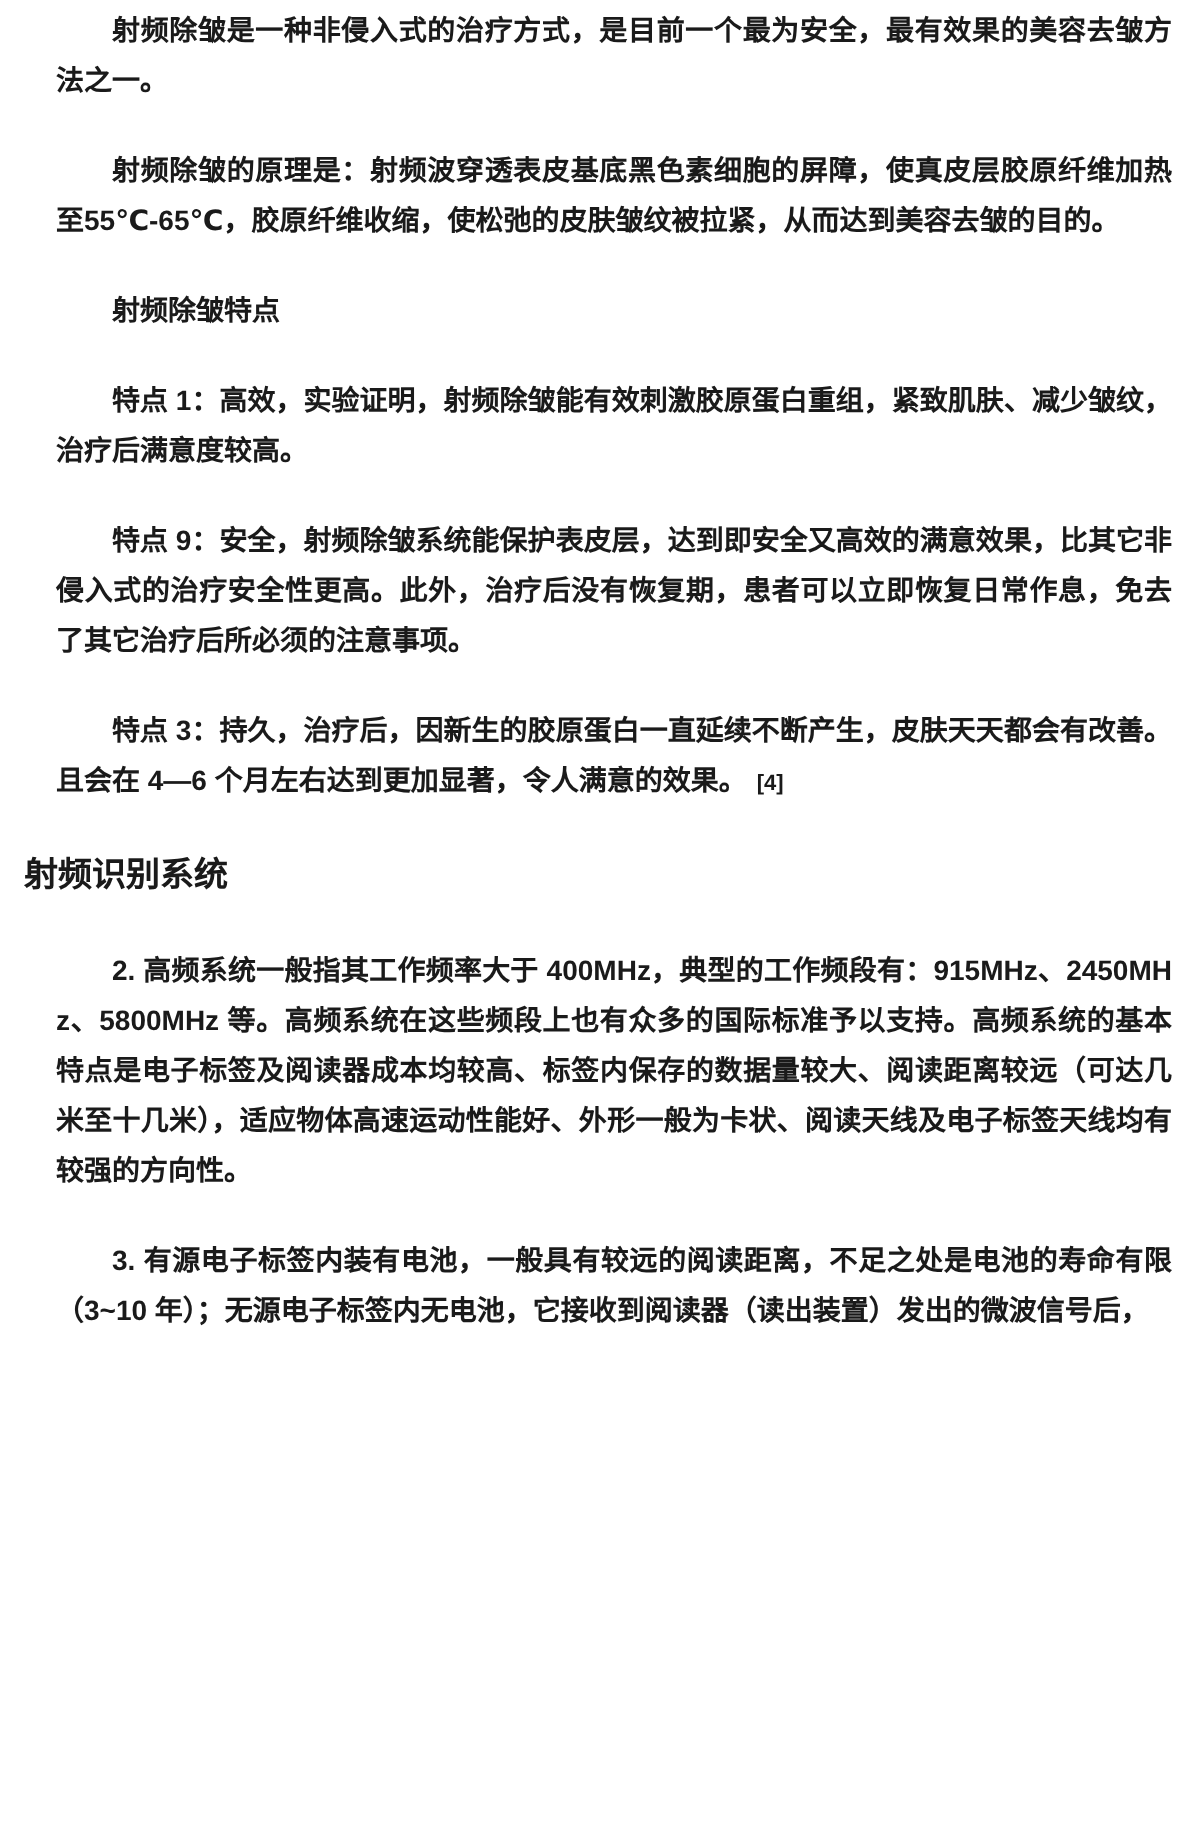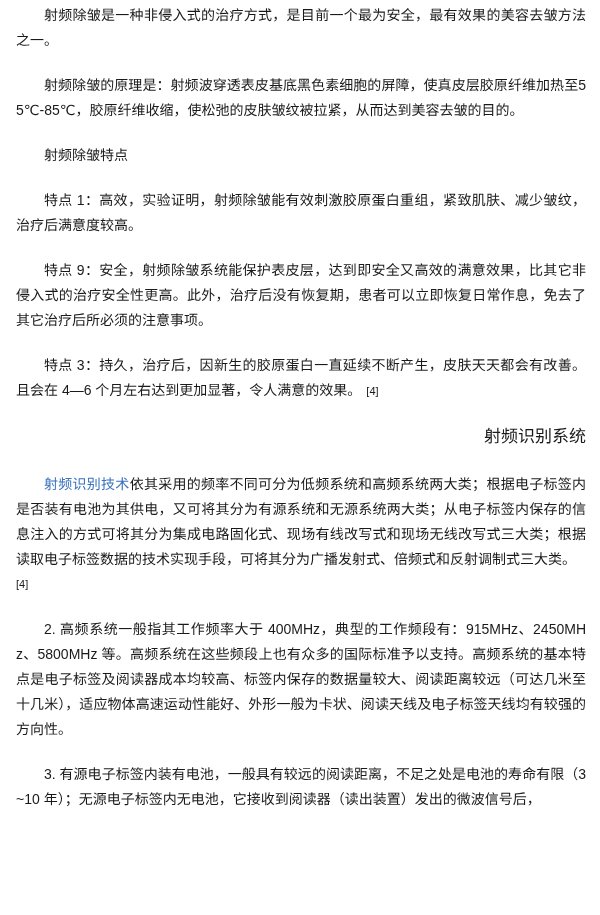--- a/index.html
+++ b/index.html
@@ -13,33 +13,34 @@
     overflow: hidden;
     font-family: "Liberation Sans", "DejaVu Sans", sans-serif;
     color: var(--text-color, #1a1a1a);
   }
   .doc {
     padding: 3px 14px 0 12px;
     font-size: 14px;
     line-height: 25px;
   }
   .para {
-    margin: 0 0 20px 4px;
+    margin: 0 0 20px 16px;
     text-indent: 2em;
     text-align: justify;
     text-justify: inter-ideograph;
     word-break: break-all;
+    font-weight: bold;
   }
   .section-heading {
     font-size: 17px;
-    font-weight: normal;
+    font-weight: bold;
     line-height: 26px;
     text-indent: 0;
     margin: 8px 0 22px 0;
-    text-align: right;
+    text-align: left;
   }
   .link {
     color: var(--link-color, #3b73be);
     text-decoration: none;
     cursor: pointer;
   }
   .ref-inline {
     font-size: 11px;
     padding-left: 5px;
     vertical-align: baseline;
@@ -51,32 +52,31 @@
     text-align: left;
   }
 </style>
 </head>
 <body style="background: rgb(255, 255, 255);">
 
 <div class="doc">
 
   <p class="para">射频除皱是一种非侵入式的治疗方式，是目前一个最为安全，最有效果的美容去皱方法之一。</p>
 
-  <p class="para">射频除皱的原理是：射频波穿透表皮基底黑色素细胞的屏障，使真皮层胶原纤维加热至55℃-85℃，胶原纤维收缩，使松弛的皮肤皱纹被拉紧，从而达到美容去皱的目的。</p>
+  <p class="para">射频除皱的原理是：射频波穿透表皮基底黑色素细胞的屏障，使真皮层胶原纤维加热至55℃-65℃，胶原纤维收缩，使松弛的皮肤皱纹被拉紧，从而达到美容去皱的目的。</p>
 
   <p class="para">射频除皱特点</p>
 
   <p class="para">特点 1：高效，实验证明，射频除皱能有效刺激胶原蛋白重组，紧致肌肤、减少皱纹，治疗后满意度较高。</p>
 
   <p class="para">特点 9：安全，射频除皱系统能保护表皮层，达到即安全又高效的满意效果，比其它非侵入式的治疗安全性更高。此外，治疗后没有恢复期，患者可以立即恢复日常作息，免去了其它治疗后所必须的注意事项。</p>
 
   <p class="para"><span>特点 3：持久，治疗后，因新生的胶原蛋白一直延续不断产生，皮肤天天都会有改善。且会在 4—6 个月左右达到更加显著，令人满意的效果。</span><span class="ref-inline">[4]</span></p>
 
   <h2 class="section-heading">射频识别系统</h2>
 
-  <p class="para"><a class="link">射频识别技术</a><span>依其采用的频率不同可分为低频系统和高频系统两大类；根据电子标签内是否装有电池为其供电，又可将其分为有源系统和无源系统两大类；从电子标签内保存的信息注入的方式可将其分为集成电路固化式、现场有线改写式和现场无线改写式三大类；根据读取电子标签数据的技术实现手段，可将其分为广播发射式、倍频式和反射调制式三大类。</span><span class="ref-line">[4]</span></p>
 
 
   <p class="para">2. 高频系统一般指其工作频率大于 400MHz，典型的工作频段有：915MHz、2450MHz、5800MHz 等。高频系统在这些频段上也有众多的国际标准予以支持。高频系统的基本特点是电子标签及阅读器成本均较高、标签内保存的数据量较大、阅读距离较远（可达几米至十几米），适应物体高速运动性能好、外形一般为卡状、阅读天线及电子标签天线均有较强的方向性。</p>
 
   <p class="para">3. 有源电子标签内装有电池，一般具有较远的阅读距离，不足之处是电池的寿命有限（3~10 年）；无源电子标签内无电池，它接收到阅读器（读出装置）发出的微波信号后，</p>
 
 </div>
 
 </body></html>

